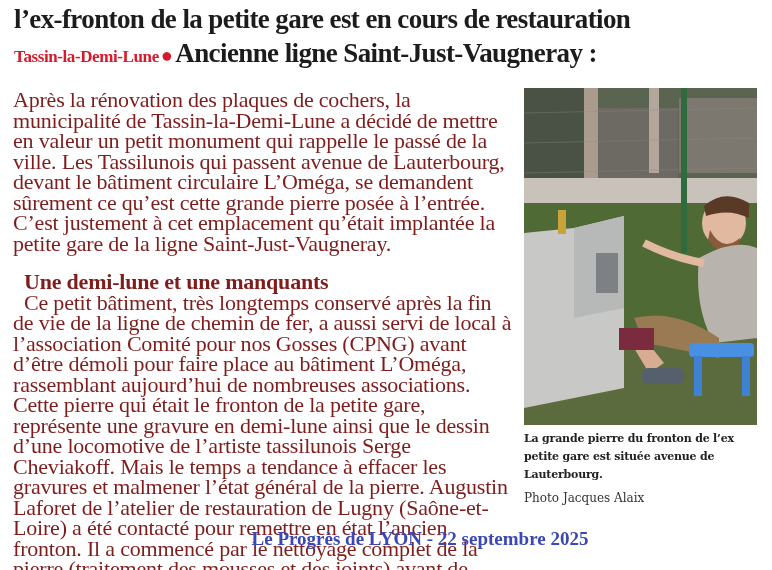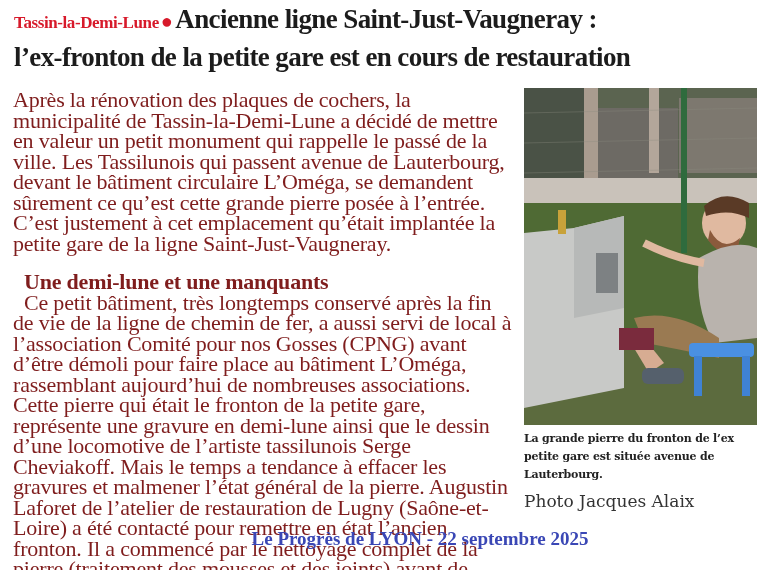--- a/index.html
+++ b/index.html
@@ -7,31 +7,31 @@
     .headline { position: absolute; left: 14px; top: 2px; width: 750px; font-family: "Liberation Serif", serif; font-weight: bold; font-size: 27px; line-height: 34px; letter-spacing: -0.6px; color: #1c1c1c; }
     .kicker { color: #d7192a; font-size: 17px; letter-spacing: -0.4px; }
     .dot { color: #d7192a; font-size: 20px; margin: 0 3px 0 2px; }
     .body-col { position: absolute; left: 13px; top: 90px; width: 504px; font-family: "Liberation Serif", serif; font-size: 22px; line-height: 20.5px; color: #7f1d1d; letter-spacing: -0.2px; }
     .body-col p { margin: 0; }
     .intro { }
     .subhead { margin-top: 18px !important; font-weight: bold; padding-left: 11px; }
     .indent { text-indent: 11px; }
     .photo { position: absolute; left: 524px; top: 88px; width: 233px; height: 337px; overflow: hidden; background: #6d7a5a; }
     .caption { position: absolute; left: 524px; top: 430px; width: 240px; font-family: "DejaVu Serif", serif; font-weight: bold; font-size: 11px; line-height: 18px; color: #222; letter-spacing: -0.2px; }
-    .credit { position: absolute; left: 524px; top: 491px; font-family: "DejaVu Serif", serif; font-size: 17px; color: #333; }
+    .credit { position: absolute; left: 524px; top: 491px; font-family: "DejaVu Serif", serif; font-size: 12px; color: #333; }
     .source { position: absolute; left: 0; top: 528px; width: 748px; text-align: center; font-family: "Liberation Serif", serif; font-weight: bold; font-size: 19px; color: #3a47b5; padding-left: 46px; }
   </style>
 </head>
 <body>
 
 <div class="headline">
+  <div>l’ex-fronton de la petite gare est en cours de restauration</div>
   <div>
     <span class="kicker">Tassin-la-Demi-Lune</span><span class="dot">●</span><span>Ancienne ligne Saint-Just-Vaugneray :</span>
   </div>
-  <div>l’ex-fronton de la petite gare est en cours de restauration</div>
 </div>
 
 <div class="body-col">
   <p class="intro">Après la rénovation des plaques de cochers, la municipalité de Tassin-la-Demi-Lune a décidé de mettre en valeur un petit monument qui rappelle le passé de la ville. Les Tassilunois qui passent avenue de Lauterbourg, devant le bâtiment circulaire L’Oméga, se demandent sûrement ce qu’est cette grande pierre posée à l’entrée. C’est justement à cet emplacement qu’était implantée la petite gare de la ligne Saint-Just-Vaugneray.</p>
   <p class="subhead">Une demi-lune et une manquants</p>
   <p class="indent">Ce petit bâtiment, très longtemps conservé après la fin de vie de la ligne de chemin de fer, a aussi servi de local à l’association Comité pour nos Gosses (CPNG) avant d’être démoli pour faire place au bâtiment L’Oméga, rassemblant aujourd’hui de nombreuses associations. Cette pierre qui était le fronton de la petite gare, représente une gravure en demi-lune ainsi que le dessin d’une locomotive de l’artiste tassilunois Serge Cheviakoff. Mais le temps a tendance à effacer les gravures et malmener l’état général de la pierre. Augustin Laforet de l’atelier de restauration de Lugny (Saône-et-Loire) a été contacté pour remettre en état l’ancien fronton. Il a commencé par le nettoyage complet de la pierre (traitement des mousses et des joints) avant de réparer les éclats manquants et de remettre en valeur les lettres.</p>
 </div>
 
 <div class="photo" title="Homme assis sur un tabouret bleu restaurant la grande pierre du fronton devant une clôture">
   <svg width="233" height="337" viewBox="0 0 233 337" xmlns="http://www.w3.org/2000/svg">

